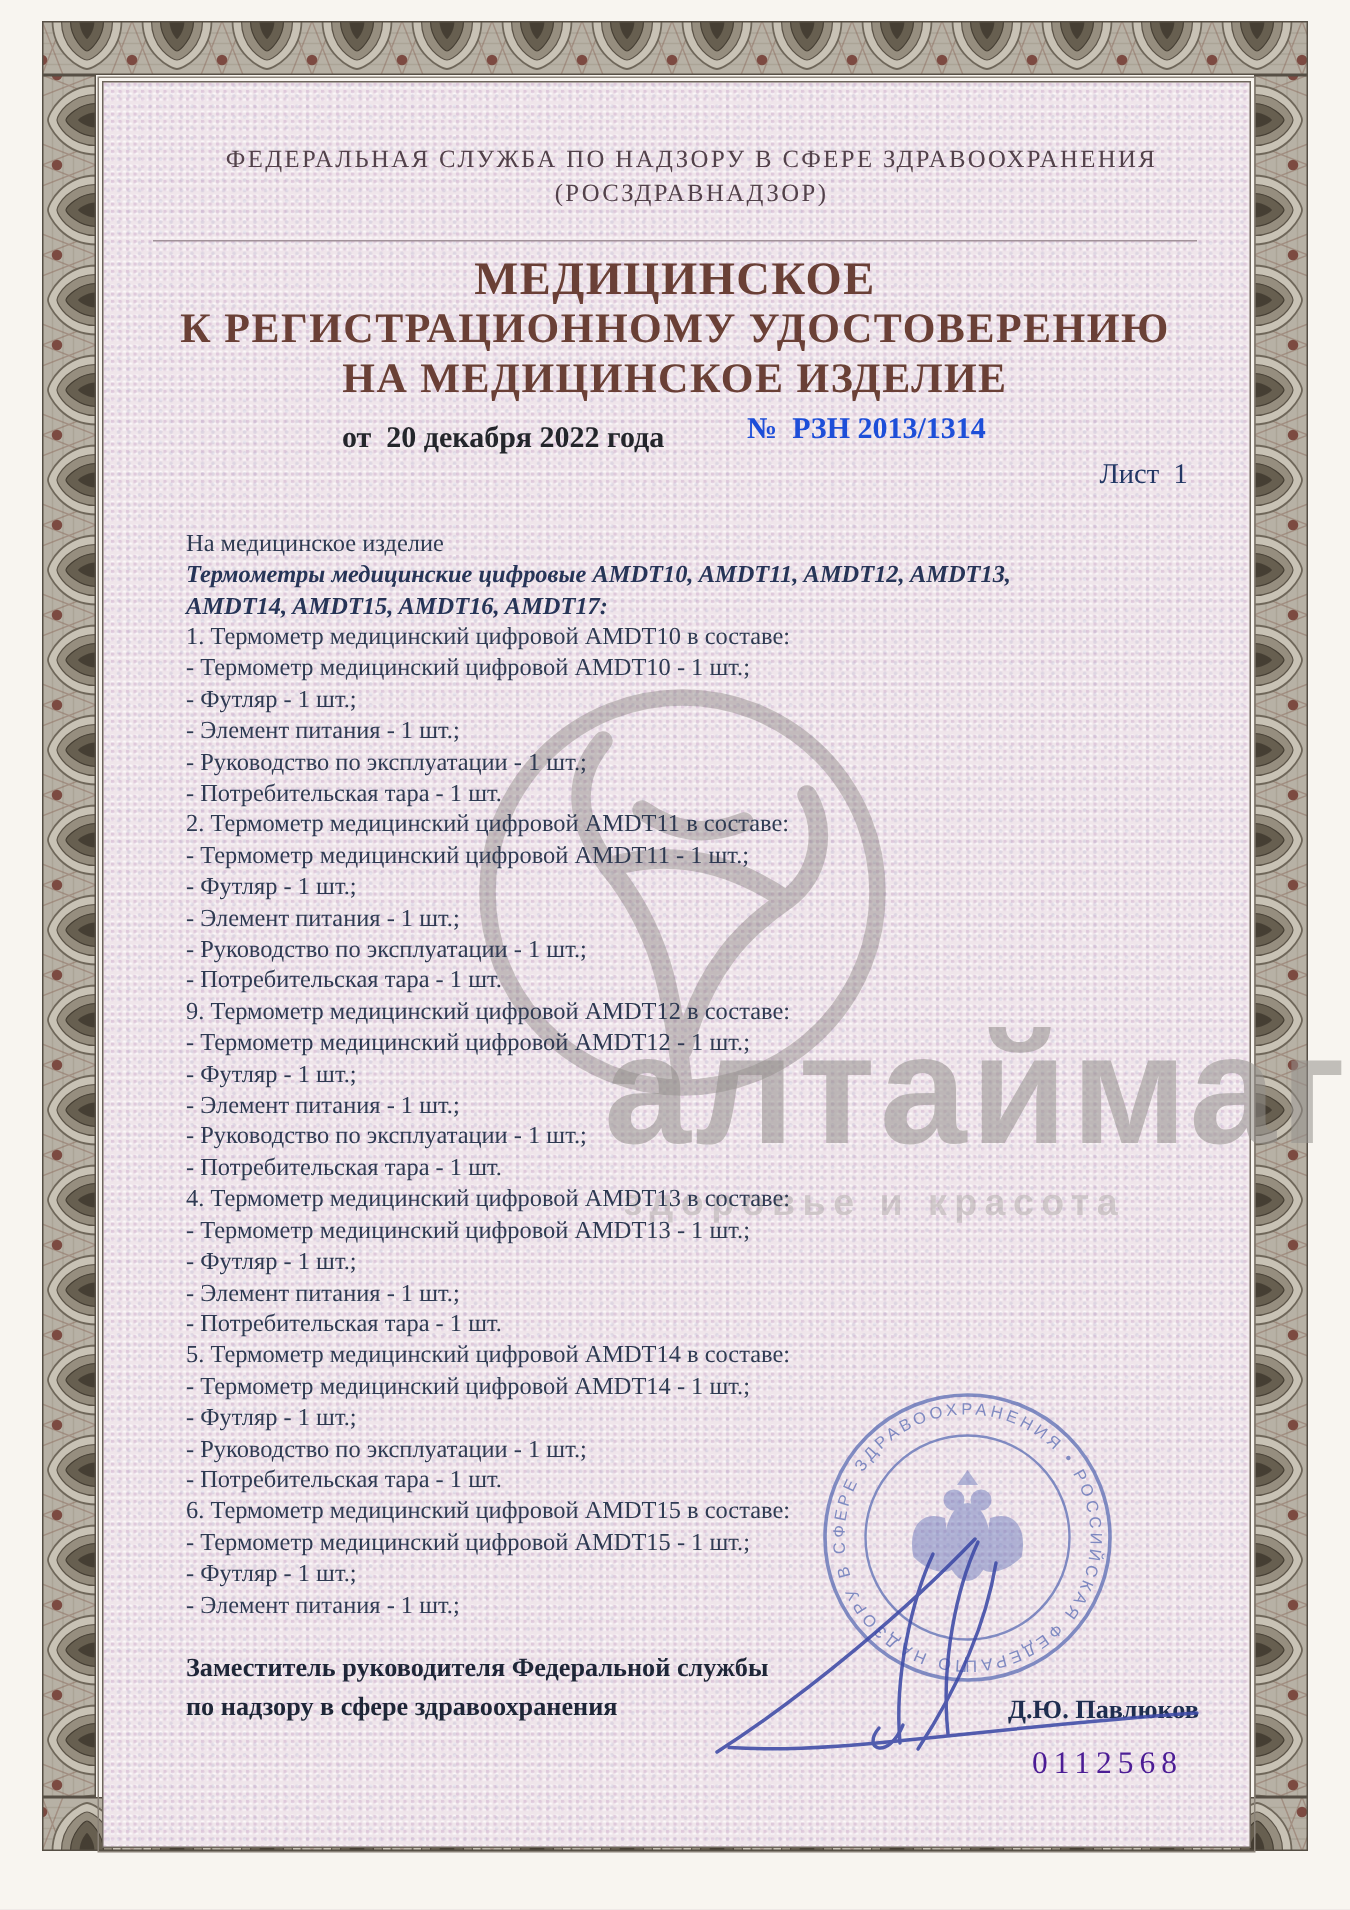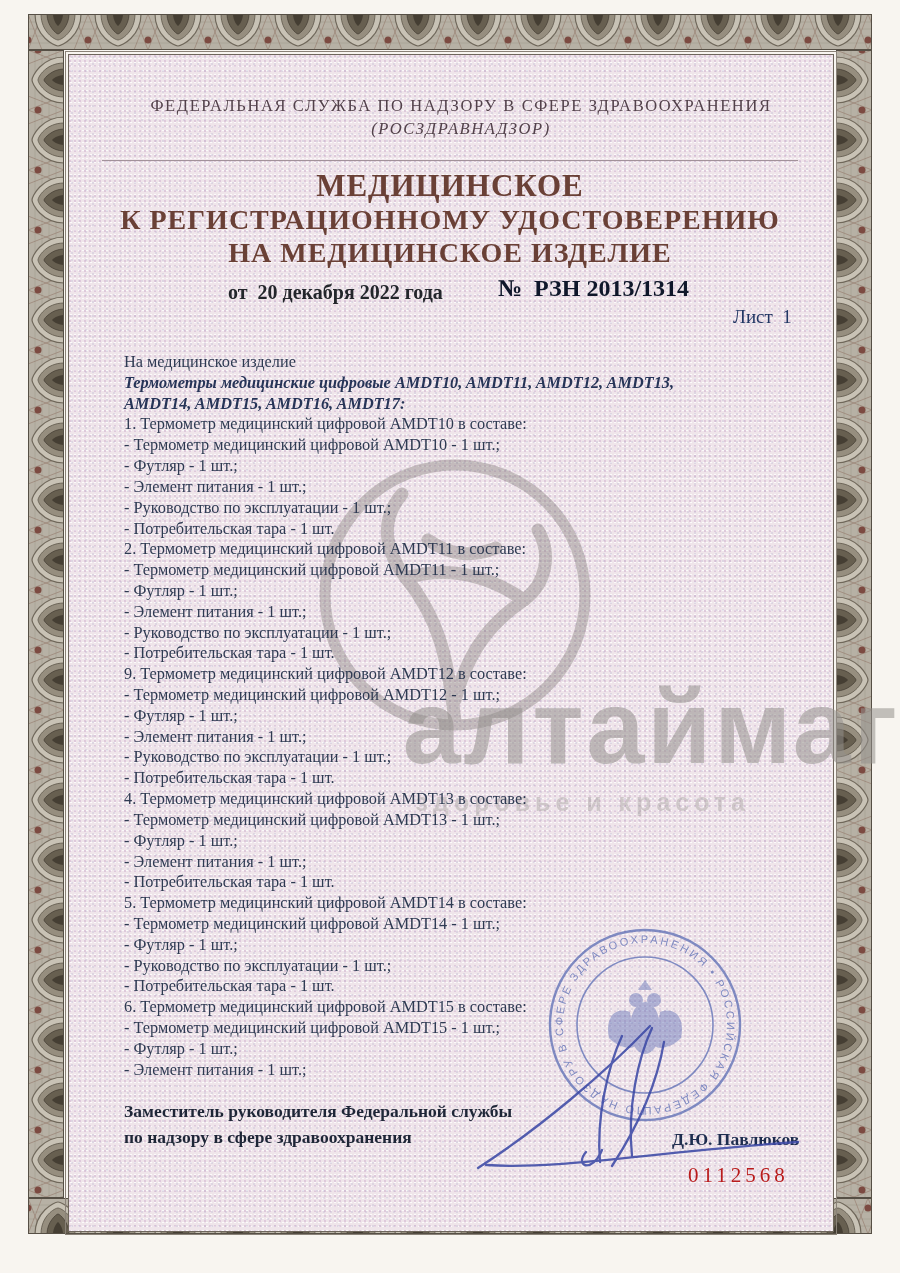--- a/index.html
+++ b/index.html
@@ -40,39 +40,39 @@
     font-family:"Liberation Sans",sans-serif;font-weight:700;
     font-size:25px;letter-spacing:5px;color:rgba(152,148,145,0.38);
     pointer-events:none;white-space:nowrap;
   }
   
   .agency{
     position:absolute;left:70px;width:760px;text-align:center;
     color:#52414a;font-size:16.5px;letter-spacing:1.6px;font-weight:500;padding-left:11px;
   }
   .agency-1{top:96px;}
-  .agency-2{top:119px;font-style:italic;}
+  .agency-2{top:119px;}
   .hr{
     position:absolute;left:102px;top:160px;width:696px;height:0;
     border-top:1px solid #a2929a;
   }
   .title{
     position:absolute;left:70px;width:760px;text-align:center;
     color:#6a4036;font-weight:700;letter-spacing:1px;white-space:nowrap;
   }
   .title-1{top:168px;font-size:31px;}
   .title-2{top:204px;font-size:28px;}
   .title-3{top:237px;font-size:28px;}
   .doc-date{
     position:absolute;left:228px;top:281px;font-size:20px;font-weight:700;
     color:#23262b;white-space:pre;
   }
   .doc-number{
-    position:absolute;left:498px;top:275px;font-size:24px;font-weight:700;
-    color:#0f172a;white-space:pre;
+    position:absolute;left:498px;top:275px;font-size:20px;font-weight:700;
+    color:#1d4ed8;white-space:pre;
   }
   .sheet{
     position:absolute;left:733px;top:306px;font-size:19px;font-weight:400;
     color:#223764;white-space:pre;
   }
   .body-text{
     position:absolute;left:124px;top:352px;width:676px;
     font-size:16.3px;line-height:20.82px;color:#2e3a52;
   }
   .body-line{white-space:nowrap;}
@@ -82,21 +82,21 @@
     white-space:nowrap;
   }
   .sig-title-1{top:1101px;}
   .sig-title-2{top:1127px;}
   .sig-name{
     position:absolute;left:672px;top:1129px;font-size:17.5px;font-weight:700;
     color:#1e2d4f;white-space:nowrap;
   }
   .serial{
     position:absolute;left:688px;top:1163px;font-size:21px;letter-spacing:4px;
-    color:#b91c1c;font-weight:500;
+    color:#4c1d95;font-weight:500;
   }
   
   .stamp{position:absolute;left:535px;top:920px;pointer-events:none;}
   .signature{position:absolute;left:0;top:0;pointer-events:none;}
   .hidden-defs{position:absolute;width:0;height:0;}
 </style>
 </head>
 <body>
 
 <svg class="hidden-defs" aria-hidden="true">

